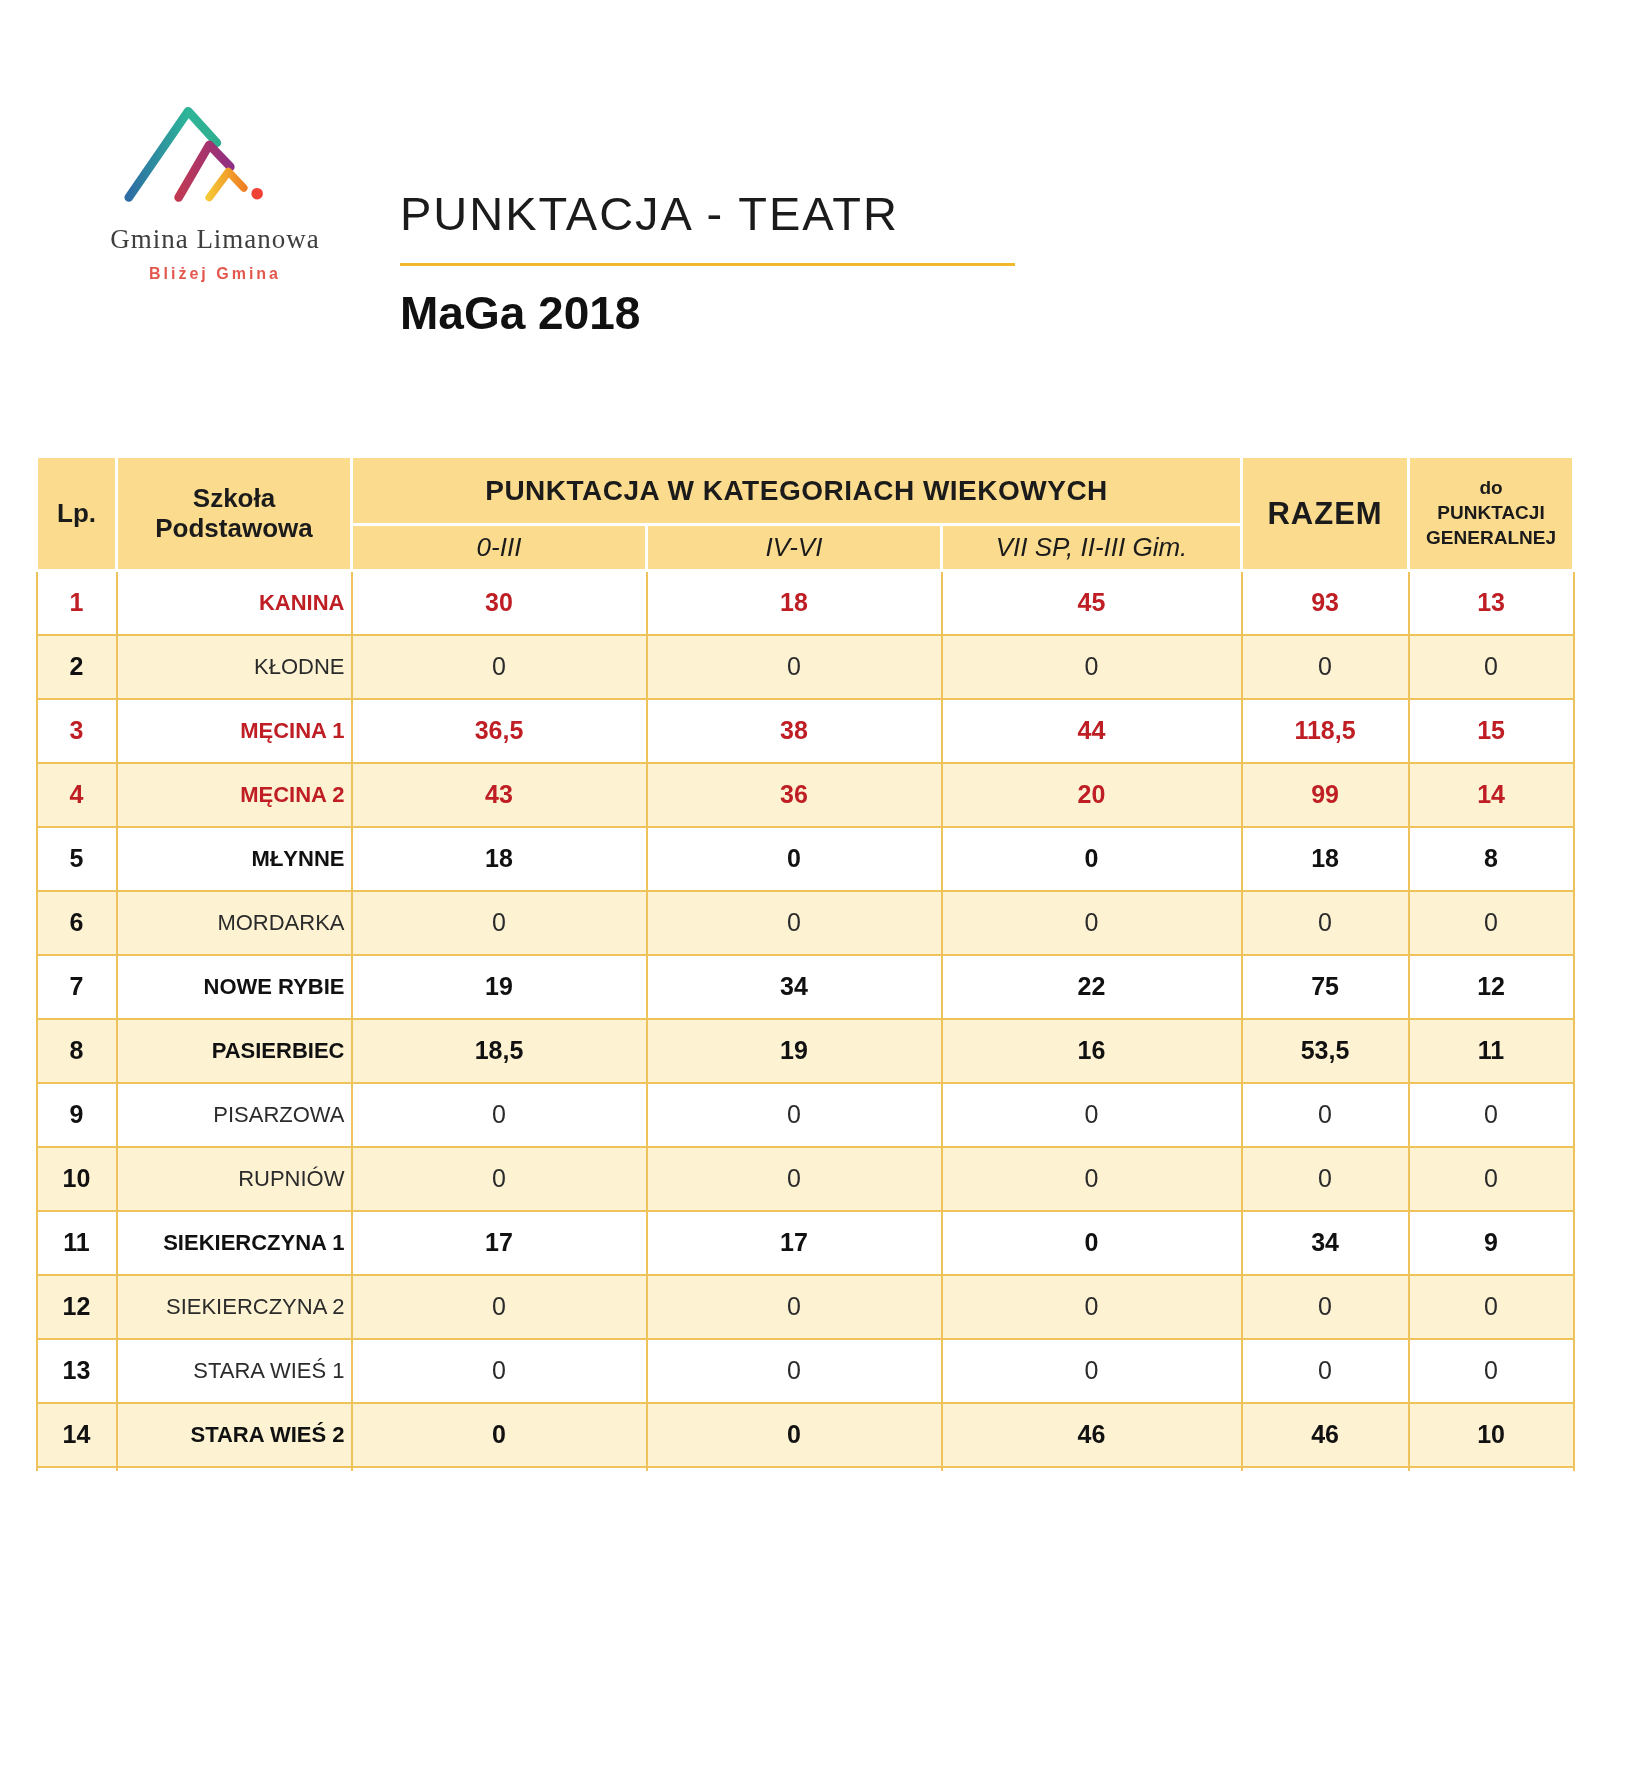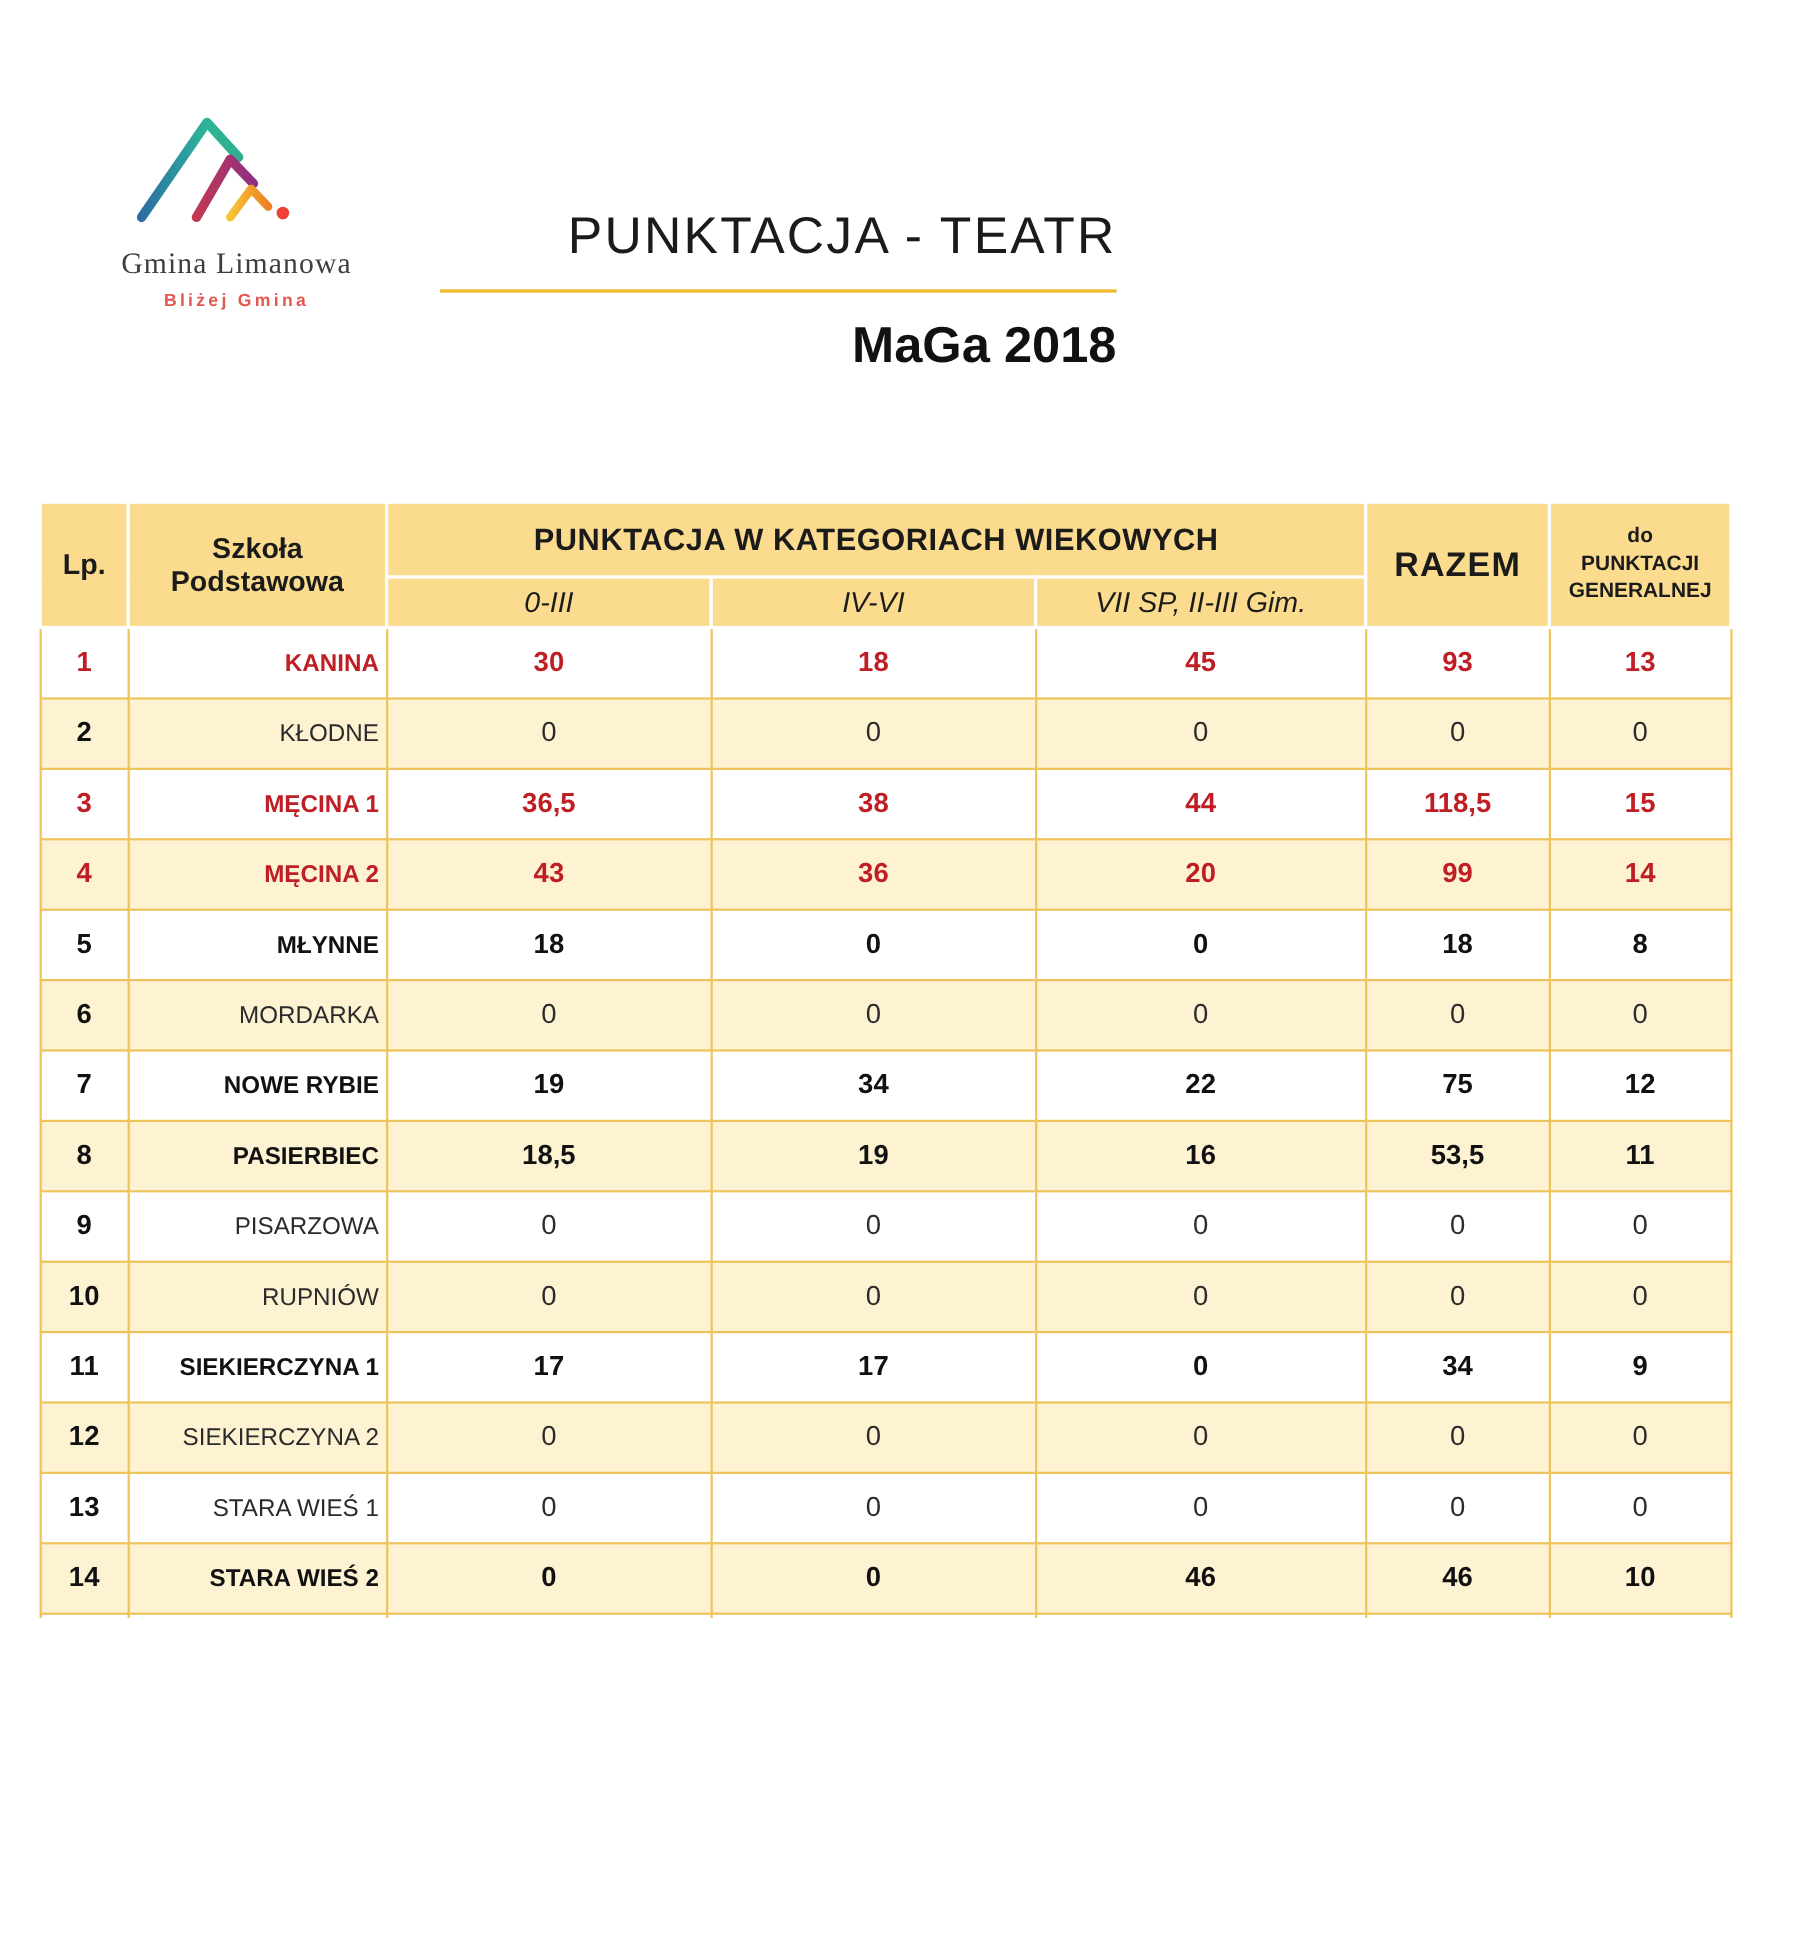--- a/index.html
+++ b/index.html
@@ -35,21 +35,21 @@
     margin-top:2px;
   }
   .logo-tagline{
     font-size:16px; color:var(--tagline-coral);
     letter-spacing:3px; margin-top:10px; font-weight:700;
   }
 
   
   .title-block{
     position:absolute; left:400px; top:186px; width:615px;
-    text-align:right;
+    text-align:left;
   }
   .doc-title{
     font-size:47px; font-weight:400; letter-spacing:2px;
     color:#1b1b1b;
   }
   .title-rule{
     margin-top:22px; height:3px; width:100%;
     background:var(--underline-gold);
   }
   .doc-subtitle{

